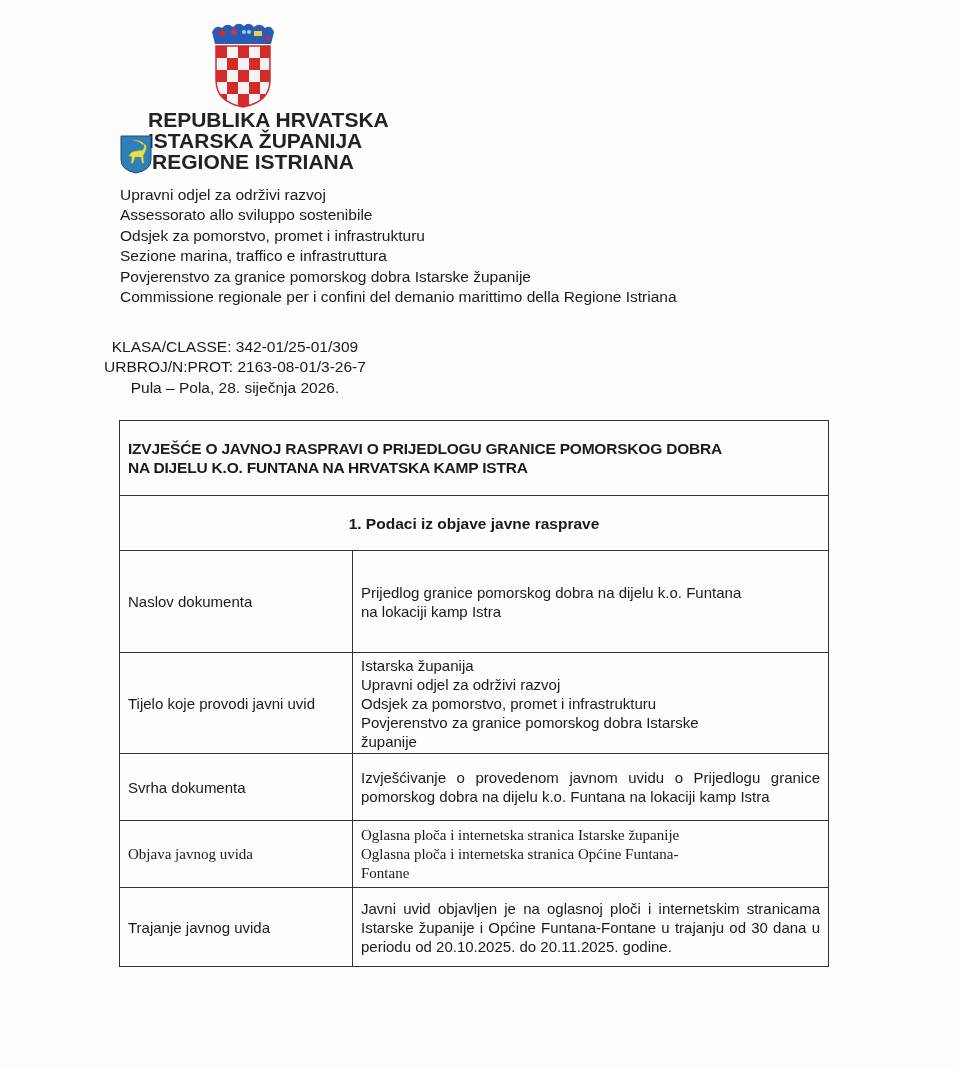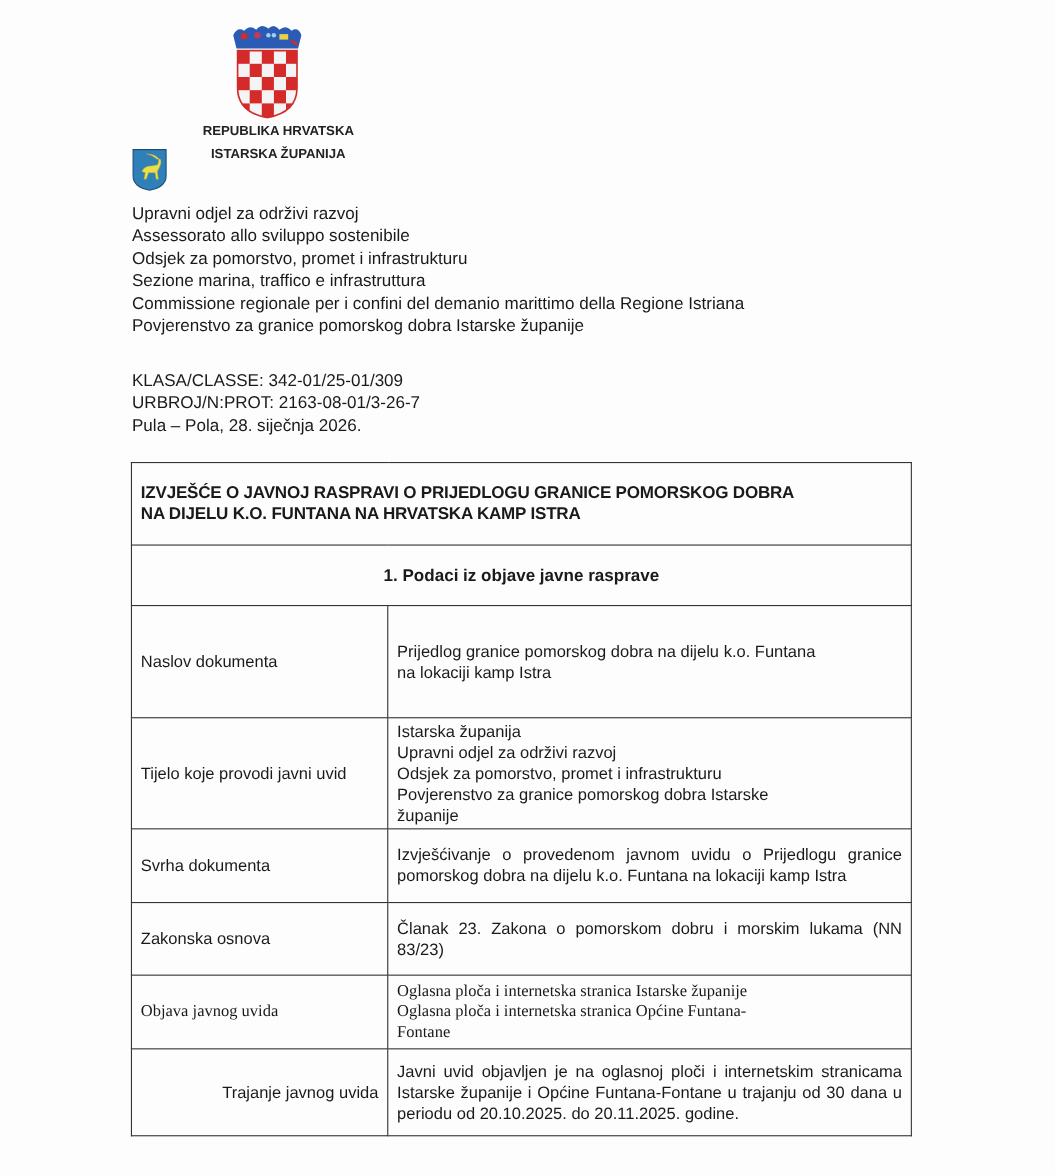--- a/index.html
+++ b/index.html
@@ -8,35 +8,35 @@
     background: #fdfdfd;
     font-family: "Liberation Sans", sans-serif;
     color: #1a1a1a;
     position: relative;
   }
   .coat {
     position: absolute; left: 208px; top: 22px; width: 70px; height: 86px;
   }
   .header-titles {
     position: absolute; left: 148px; top: 109px; width: 210px;
-    font-weight: bold; font-size: 12px; line-height: 21px; text-align: center;
+    font-weight: bold; font-size: 21px; line-height: 21px; text-align: center;
     color: #222;
   }
   .header-titles div { white-space: nowrap; }
   .istria-arms {
     position: absolute; left: 119px; top: 134px; width: 34px; height: 40px;
   }
   .dept {
     position: absolute; left: 120px; top: 185px;
     font-size: 15.5px; line-height: 20.4px; color: #1a1a1a;
   }
   .dept div, .meta div { white-space: nowrap; }
   .meta {
-    position: absolute; left: 120px; top: 337px;
-    font-size: 15.5px; line-height: 20.4px;
+    position: absolute; left: 104px; top: 337px;
+    font-size: 15.5px; line-height: 20.4px; text-align: center;
   }
   table.report {
     position: absolute; left: 119px; top: 420px; width: 710px;
     border-collapse: collapse;
     font-family: "Liberation Sans", sans-serif;
     font-size: 15px; color: #1a1a1a;
   }
   table.report td {
     border: 1.5px solid #333;
     padding: 0 8px;
@@ -50,21 +50,21 @@
   .section-cell { height: 54px; font-weight: bold; font-size: 15.5px; text-align: center; }
   .label-cell { width: 216px; font-size: 15px; padding-left: 9px; margin-top: 40px; }
   .value-cell { font-size: 15px; padding-left: 8px; padding-right: 7px; }
   .value-cell.justify { text-align: justify; }
   .value-line { display: block; }
   .r-naslov td { height: 101px; }
   .r-tijelo td { height: 100px; }
   .r-svrha td { height: 66px; }
   .r-zakon td { height: 65px; }
   .r-objava td { height: 66px; font-family: Liberation Serif, serif; }
-  .r-trajanje td { height: 78px; text-align: right; }
+  .r-trajanje td { height: 78px; }
 </style>
 </head>
 <body>
 
 <svg class="coat" viewBox="0 0 70 86">
 
   <g>
     <path d="M4 10 Q8 2 14 6 Q19 0 25 5 Q30 -1 36 4 Q41 -1 46 5 Q52 0 57 6 Q63 2 66 10 L63 22 L7 22 Z" fill="#2a5bb5"></path>
     <circle cx="14" cy="11" r="3" fill="#d42a2a"></circle>
     <circle cx="26" cy="10" r="3" fill="#c23a5a"></circle>
@@ -96,37 +96,38 @@
         <rect x="30" y="72" width="11" height="14"></rect>
         <rect x="52" y="72" width="11" height="14"></rect>
     </g>
   </g>
   <path d="M8 24 L62 24 L62 58 Q62 80 35 85 Q8 80 8 58 Z" fill="none" stroke="#d42a2a" stroke-width="1.5"></path>
 </svg>
 
 <div class="header-titles">
   <div>REPUBLIKA HRVATSKA</div>
   <div>ISTARSKA ŽUPANIJA</div>
+  <div>REGIONE ISTRIANA</div>
 </div>
 
 <svg class="istria-arms" viewBox="0 0 34 40">
   <path d="M2 2 L32 2 L32 26 Q32 36 17 39 Q2 36 2 26 Z" fill="#2f7fb8" stroke="#1d4f7a" stroke-width="1"></path>
   <g fill="#e8e04a" stroke="#b8a82a" stroke-width="0.4">
     <path d="M10 22 Q12 17 18 17 L24 16 Q26 13 25 10 L27 11 Q28 14 26 18 L24 22 L25 29 L23 29 L22 23 L16 23 L14 29 L12 29 L13 23 Z"></path>
     <path d="M25 10 Q22 6 14 6 Q20 7 24 11 Z"></path>
   </g>
 </svg>
 
 <div class="dept">
   <div>Upravni odjel za održivi razvoj</div>
   <div>Assessorato allo sviluppo sostenibile</div>
   <div>Odsjek za pomorstvo, promet i infrastrukturu</div>
   <div>Sezione marina, traffico e infrastruttura</div>
+  <div>Povjerenstvo za granice pomorskog dobra Istarske županije</div>
   <div>Commissione regionale per i confini del demanio marittimo della Regione Istriana</div>
-  <div>Povjerenstvo za granice pomorskog dobra Istarske županije</div>
 </div>
 
 <div class="meta">
   <div>KLASA/CLASSE: 342-01/25-01/309</div>
   <div>URBROJ/N:PROT: 2163-08-01/3-26-7</div>
   <div>Pula – Pola, 28. siječnja 2026.</div>
 </div>
 
 <table class="report">
   <tbody>
@@ -157,24 +158,20 @@
       <span class="value-line">Povjerenstvo za granice pomorskog dobra Istarske</span>
       <span class="value-line">županije</span>
     </td>
   </tr>
 
   <tr class="r-svrha">
     <td class="label-cell">Svrha dokumenta</td>
     <td class="value-cell justify">Izvješćivanje o provedenom javnom uvidu o Prijedlogu granice pomorskog dobra na dijelu k.o. Funtana na lokaciji kamp Istra</td>
   </tr>
 
-  <tr class="r-zakon">
-    <td class="label-cell">Zakonska osnova</td>
-    <td class="value-cell justify">Članak 23. Zakona o pomorskom dobru i morskim lukama (NN 83/23)</td>
-  </tr>
 
   <tr class="r-objava">
     <td class="label-cell">Objava javnog uvida</td>
     <td class="value-cell">
       <span class="value-line">Oglasna ploča i internetska stranica Istarske županije</span>
       <span class="value-line">Oglasna ploča i internetska stranica Općine Funtana-</span>
       <span class="value-line">Fontane</span>
     </td>
   </tr>
 

